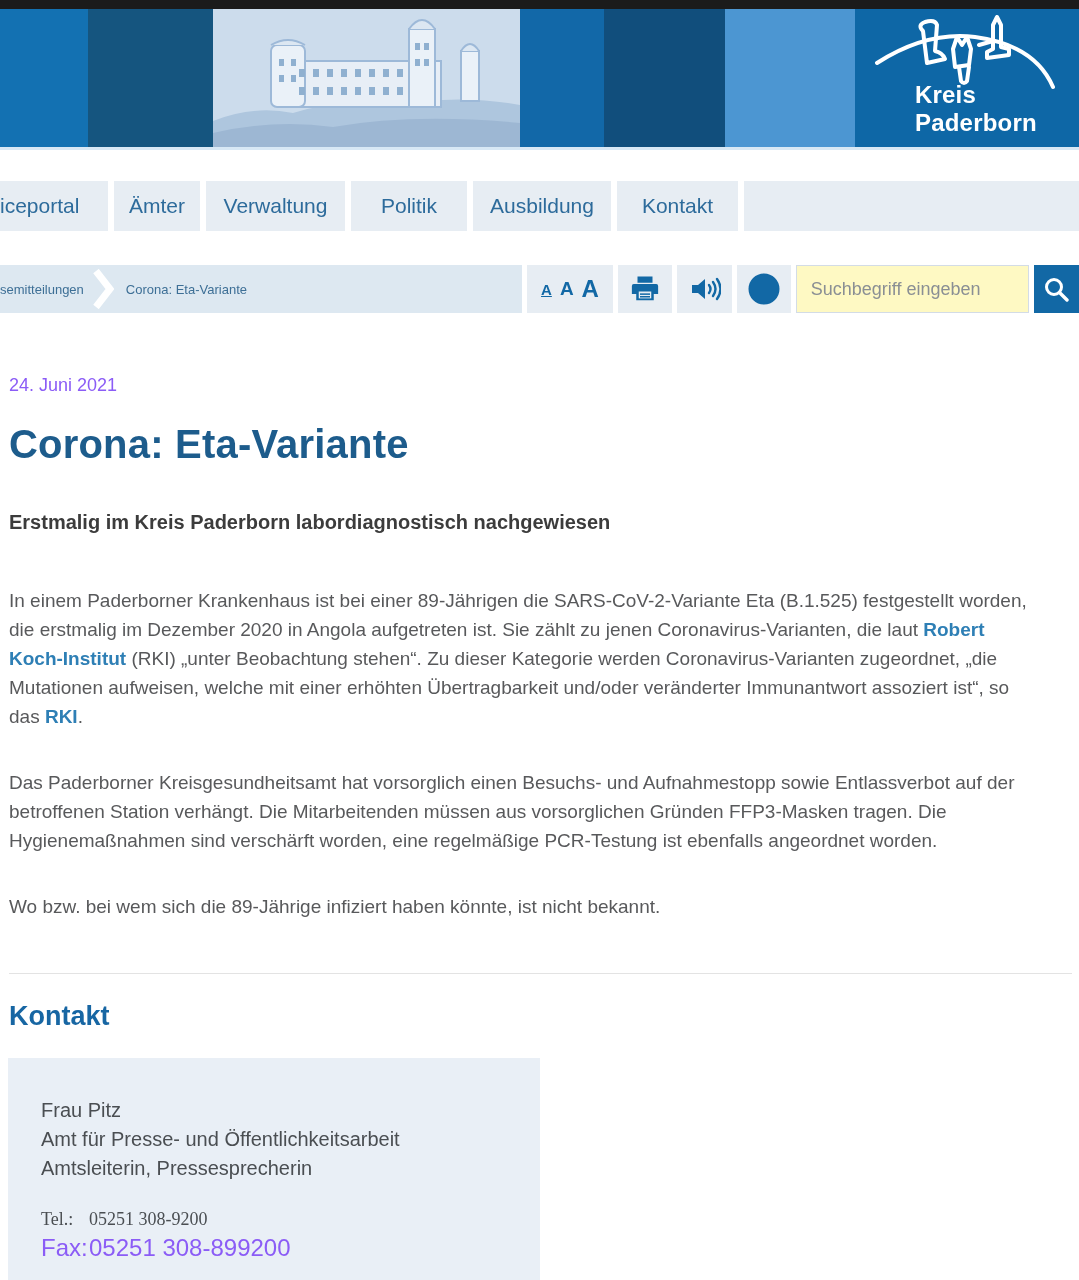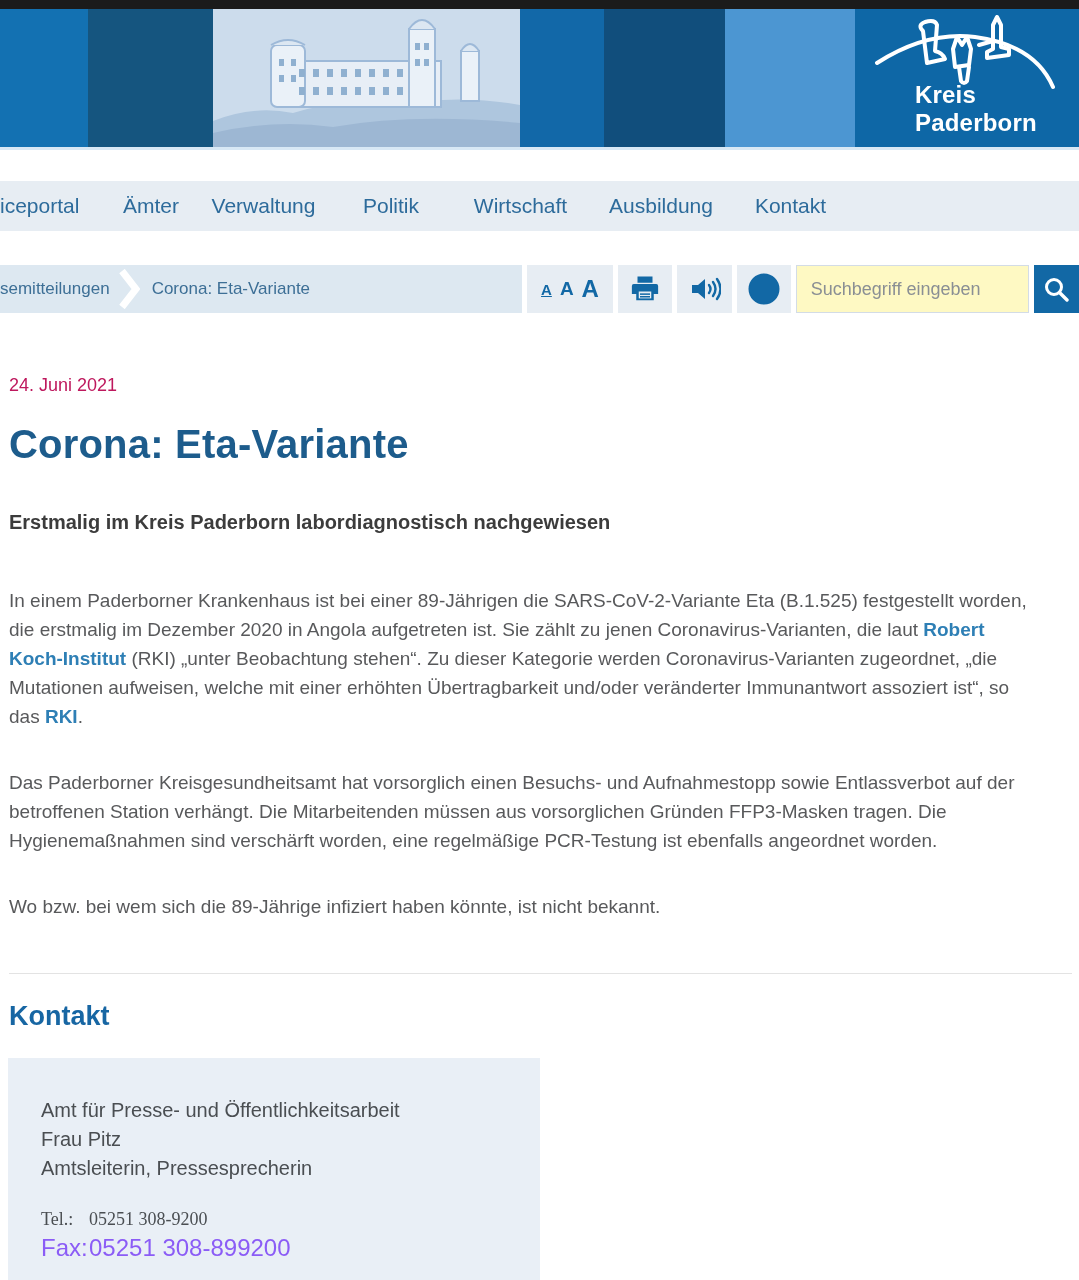--- a/index.html
+++ b/index.html
@@ -35,49 +35,49 @@
   .s2{left:88px;width:125px;background:var(--stripe2);}
   .castle{left:213px;width:307px;background:var(--hero-sky);}
   .s3{left:520px;width:84px;background:var(--stripe3);}
   .s4{left:604px;width:121px;background:var(--stripe4);}
   .s5{left:725px;width:130px;background:var(--stripe5);}
   .logoblock{left:855px;width:224px;background:var(--logo-bg);display:flex;align-items:center;justify-content:center;}
   .hero-underline{height:3px;background:#d8e8f5;width:1079px;}
   .logo-inner{position:relative;width:200px;height:126px;}
   .logo-text{position:absolute;left:48px;top:66px;color:#fff;font-weight:bold;font-size:24px;line-height:28px;letter-spacing:.2px;}
   
-  .nav{display:flex;margin-top:31px;height:50px;}
+  .nav{display:flex;gap:6px;margin-top:31px;height:50px;}
   .nav-item{
     background:var(--nav-bg);color:var(--nav-text);font-size:21px;
     display:flex;align-items:center;justify-content:center;cursor:pointer;white-space:nowrap;overflow:hidden;
   }
   .ni0{width:108px;justify-content:flex-start;padding-left:0;}
   .ni1{width:86px;}.ni2{width:139px;}.ni3{width:116px;}.ni4{width:143px;}.ni5{width:138px;}.ni6{width:121px;}
   .nav-fill{flex:1;background:var(--nav-bg);}
   
   .crumbrow{display:flex;gap:5px;margin-top:34px;height:48px;align-items:stretch;}
-  .crumbbar{width:530px;background:var(--crumb-bg);display:flex;align-items:center;color:var(--crumb-text);font-size:17px;}
+  .crumbbar{width:530px;background:var(--crumb-bg);display:flex;align-items:center;color:var(--crumb-text);font-size:13px;}
   .crumb{white-space:nowrap;cursor:pointer;}
   .crumb-sep{margin:0 12px 0 8px;display:flex;align-items:center;}
   .toolbox{background:var(--nav-bg);display:flex;align-items:center;justify-content:center;cursor:pointer;}
   .fontsize-box{width:88px;gap:8px;}
   .icon-box{width:55px;}
   .fs{color:var(--accent);font-weight:bold;}
   .fs-s{font-size:15px;text-decoration:underline;}
   .fs-m{font-size:19px;}
   .fs-l{font-size:24px;}
   .searchfield{
     width:233px;background:#fef9c3;border:1px solid #d3dce6;outline:none;
     font-family:"Liberation Sans",sans-serif;font-size:18px;color:#555;padding:0 14px;
   }
   .searchfield::placeholder{color:#8a8f94;}
   .searchbtn{width:46px;background:var(--accent);border:none;display:flex;align-items:center;justify-content:center;cursor:pointer;}
   
   .article{padding:0 40px 0 9px;}
-  .date{margin-top:62px;font-size:18px;color:#be185d;}
+  .date{margin-top:62px;font-size:18px;color:#8b5cf6;}
   h1.title{margin-top:26px;font-size:40px;color:var(--title);letter-spacing:.2px;}
   h2.subtitle{margin-top:44px;font-size:20px;color:#3c3c3c;}
   p.body{margin-top:52px;font-size:19px;line-height:29px;color:var(--body-text);max-width:1032px;}
   p.body + p.body{margin-top:37px;}
   a.inline-link{color:var(--link);font-weight:bold;text-decoration:none;cursor:pointer;}
   
   .divider{margin:52px 0 0 9px;width:1063px;border:none;border-top:1px solid #e3e3e3;}
   h3.kontakt{margin:27px 0 0 9px;font-size:27px;color:#1766a3;}
   .card{
     margin:26px 0 0 8px;width:532px;height:280px;background:var(--card-bg);
@@ -172,21 +172,20 @@
     </div>
   </div>
 </div>
 <div class="hero-underline"></div>
 
 <nav class="nav">
   <div class="nav-item ni0">iceportal</div>
   <div class="nav-item ni1">Ämter</div>
   <div class="nav-item ni2">Verwaltung</div>
   <div class="nav-item ni3">Politik</div>
-  <div class="nav-item ni4">Wirtschaft</div>
   <div class="nav-item ni5">Ausbildung</div>
   <div class="nav-item ni6">Kontakt</div>
   <div class="nav-fill"></div>
 </nav>
 
 <div class="crumbrow">
   <div class="crumbbar">
     <span class="crumb">semitteilungen</span>
     <span class="crumb-sep">
       <svg width="22" height="40" viewBox="0 0 22 40">
@@ -258,22 +257,22 @@
 
   <p class="body">Das Paderborner Kreisgesundheitsamt hat vorsorglich einen Besuchs- und Aufnahmestopp sowie Entlassverbot auf der betroffenen Station verhängt. Die Mitarbeitenden müssen aus vorsorglichen Gründen FFP3-Masken tragen. Die Hygienemaßnahmen sind verschärft worden, eine regelmäßige PCR-Testung ist ebenfalls angeordnet worden.</p>
   <p class="body">Wo bzw. bei wem sich die 89-Jährige infiziert haben könnte, ist nicht bekannt.</p>
 </main>
 
 <hr class="divider">
 <h3 class="kontakt">Kontakt</h3>
 
 <section class="card">
   <div class="who">
+    <div class="contact-line">Frau Pitz</div>
     <div class="contact-line">Amt für Presse- und Öffentlichkeitsarbeit</div>
-    <div class="contact-line">Frau Pitz</div>
     <div class="contact-line">Amtsleiterin, Pressesprecherin</div>
   </div>
   <div class="tel-row">
     <span class="c-label">Tel.:</span>
     <span>05251 308-9200</span>
   </div>
   <div class="fax-row">
     <span class="c-label">Fax:</span>
     <span>05251 308-899200</span>
   </div>

